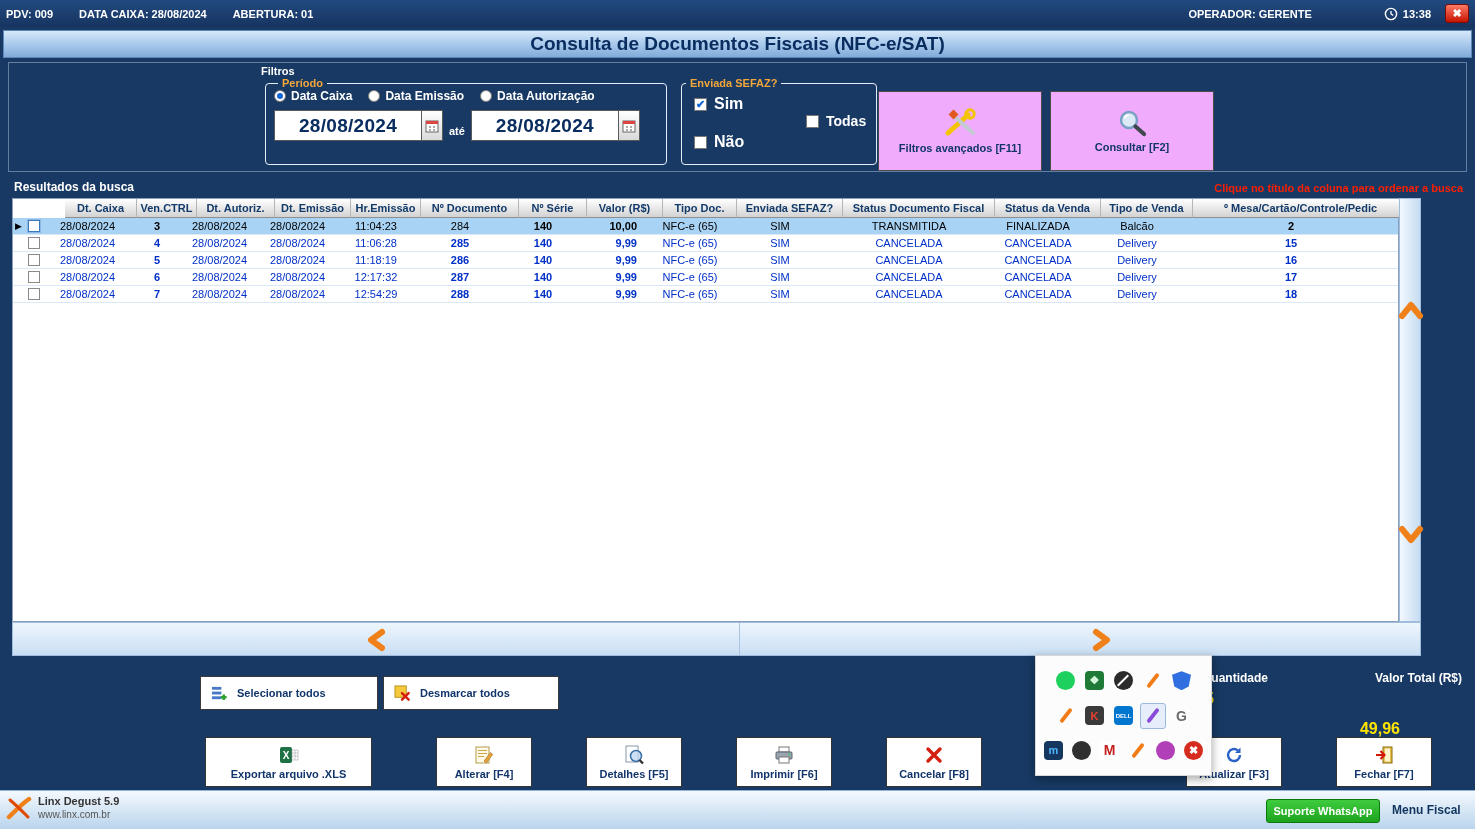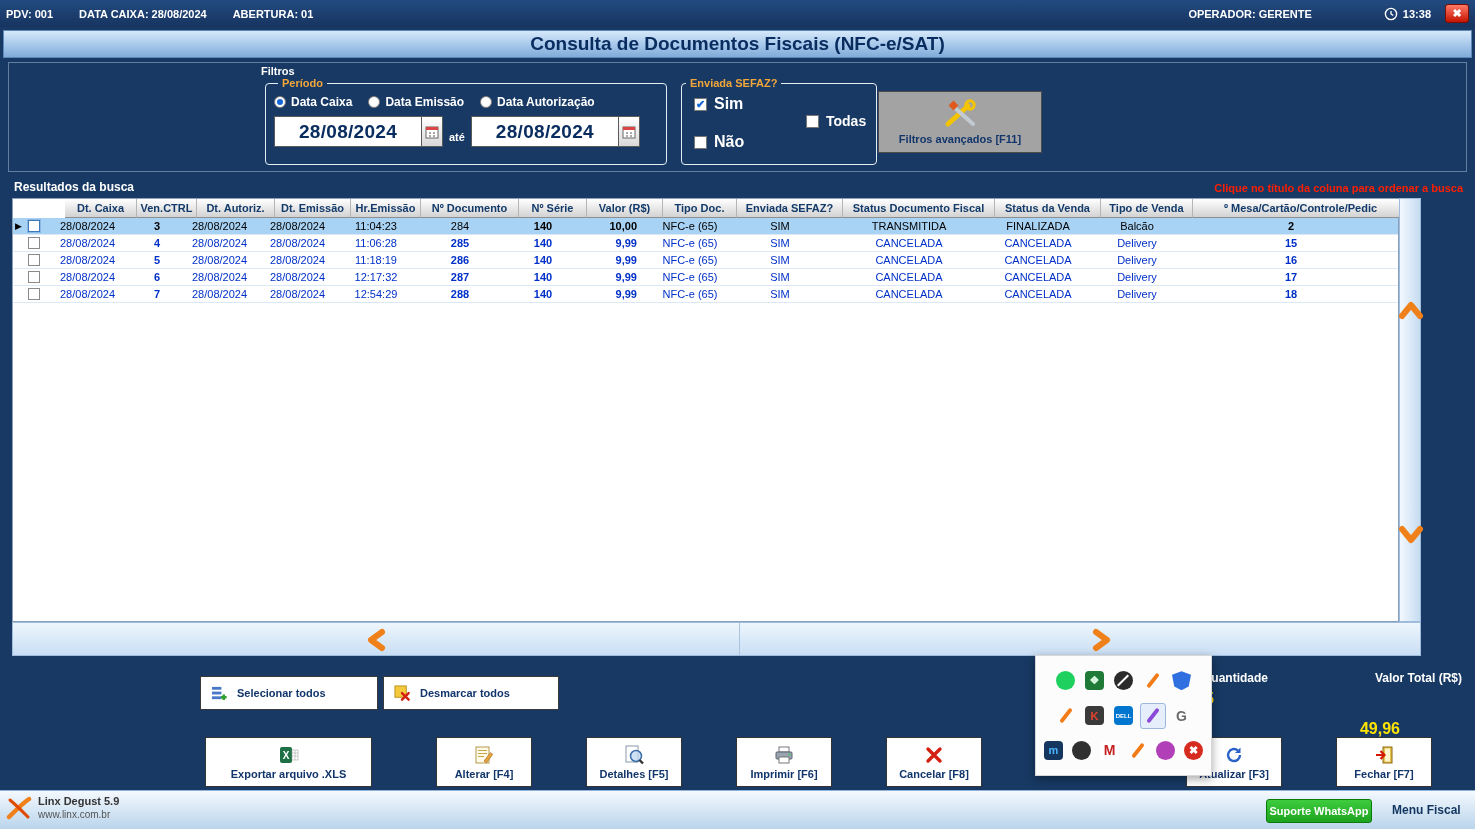--- a/index.html
+++ b/index.html
@@ -21,38 +21,38 @@
     background:linear-gradient(180deg,#d6e8fa 0%,#a5c7ea 55%,#82abd9 100%);
     border:1px solid #5d87b8;color:#0a2d60;font-weight:bold;font-size:19px;
     display:flex;align-items:center;justify-content:center;}
 
   
   .filters-panel{position:absolute;left:8px;top:62px;width:1459px;height:110px;border:1px solid rgba(190,210,235,.45);}
   .filters-label{position:absolute;left:252px;top:2px;color:#fff;font-weight:bold;font-size:11px;}
   fieldset{position:absolute;border:1px solid #e4ecf6;border-radius:4px;background:transparent;}
   legend{color:#f2a63a;font-weight:bold;font-size:11px;padding:0 4px;margin-left:4px;}
   .fs-periodo{left:256px;top:14px;width:402px;height:88px;padding:0 8px;}
-  .radio-row{display:flex;gap:16px;align-items:center;margin-top:6px;}
+  .radio-row{display:flex;gap:16px;align-items:center;margin-top:0;}
   .radio{display:flex;gap:5px;align-items:center;color:#fff;font-weight:bold;font-size:12px;cursor:pointer;white-space:nowrap;}
   .rb{width:12px;height:12px;border-radius:50%;background:#fff;border:1px solid #7a7a7a;position:relative;flex:0 0 auto;}
   .radio.on .rb::after{content:"";position:absolute;left:2px;top:2px;width:6px;height:6px;border-radius:50%;background:#1566d6;}
   .dates-row{display:flex;align-items:flex-end;margin-top:7px;}
   .date-box{display:flex;}
   .date-input{width:148px;height:31px;background:#fff;border:1px solid #5a5a5a;color:#0a2d60;font-weight:bold;font-size:19px;
     display:flex;align-items:center;justify-content:center;letter-spacing:.3px;}
   .cal-btn{width:21px;height:31px;background:linear-gradient(#ffffff,#d9d9d9);border:1px solid #5a5a5a;border-left:none;
     display:flex;align-items:center;justify-content:center;cursor:pointer;}
   .ate{color:#fff;font-weight:bold;font-size:11px;margin:0 6px 4px;}
   .fs-sefaz{left:672px;top:14px;width:196px;height:88px;}
   .chk{position:absolute;display:flex;gap:7px;align-items:center;color:#fff;font-weight:bold;cursor:pointer;}
   .cbx{width:13px;height:13px;background:#fff;border:1px solid #777;font-size:11px;line-height:11px;text-align:center;color:#1566d6;font-weight:bold;flex:0 0 auto;}
   .chk-sim{left:12px;top:6px;font-size:16px;}
   .chk-todas{left:92px;top:24px;font-size:14px;padding-left:32px;}
   .chk-nao{left:12px;top:44px;font-size:16px;}
-  .btn-big{position:absolute;top:28px;height:62px;background:#a3a3a3;border:1px solid #4c4c4c;
+  .btn-big{position:absolute;top:28px;height:80px;background:#f0abfc;border:1px solid #4c4c4c;
     display:flex;flex-direction:column;align-items:center;justify-content:center;gap:4px;
     color:#12366b;font-weight:bold;font-size:11px;cursor:pointer;}
   .btn-adv{left:869px;width:164px;}
   .btn-consult{left:1041px;width:164px;}
 
   
   .results-title{position:absolute;left:14px;top:180px;color:#fff;font-weight:bold;font-size:12px;}
   .sort-hint{position:absolute;right:12px;top:182px;color:#ff1e00;font-weight:bold;font-size:11px;}
 
   
@@ -104,21 +104,21 @@
   .ab5{left:1186px;width:96px;}
   .ab6{left:1336px;width:96px;}
 
   
   .statusbar{position:absolute;left:0;bottom:0;width:100%;height:39px;
     background:linear-gradient(180deg,#f4f9fe,#b9d4ec);border-top:1px solid #8fb2d8;}
   .brand{position:absolute;left:6px;top:4px;display:flex;align-items:center;gap:6px;}
   .brand-text{display:flex;flex-direction:column;line-height:1.25;}
   .brand-app{color:#333;font-size:11px;font-weight:bold;}
   .brand-url{color:#555;font-size:10px;}
-  .wa-btn{position:absolute;left:1266px;top:8px;width:106px;height:24px;background:linear-gradient(180deg,#3ecc3e,#1da31d);
+  .wa-btn{position:absolute;left:1266px;top:8px;width:114px;height:24px;background:linear-gradient(180deg,#3ecc3e,#1da31d);
     border:1px solid #0a7a0a;border-radius:3px;color:#fff;font-weight:bold;font-size:11px;
     display:flex;align-items:center;justify-content:center;cursor:pointer;}
   .menu-fiscal{position:absolute;left:1392px;top:12px;color:#12355f;font-weight:bold;font-size:12px;cursor:pointer;}
 
   
   .tray{position:absolute;left:1035px;top:655px;width:177px;height:121px;background:#fcfcfc;border:1px solid #d8d8d8;
     box-shadow:0 3px 9px rgba(0,0,0,.35);z-index:50;display:flex;flex-direction:column;justify-content:space-evenly;padding:3px 5px;}
   .tray-row{display:flex;justify-content:center;gap:3px;}
   .tray-cell{width:26px;height:26px;display:flex;align-items:center;justify-content:center;border-radius:3px;cursor:pointer;}
   .tray-cell.tsel{background:#e6eefb;border:1px solid #9cb8dc;}
@@ -128,21 +128,21 @@
   .ti.shield{clip-path:polygon(50% 0,100% 18%,88% 80%,50% 100%,12% 80%,0 18%);}
   .bar{width:4px;height:17px;border-radius:2px;transform:rotate(38deg);}
   .blockbar{position:absolute;left:8px;top:2px;width:2px;height:15px;background:#fff;transform:rotate(45deg);}
 </style>
 </head>
 <body>
 
 <div id="screen">
 
   <div class="topbar">
-    <span class="seg">PDV: 001</span>
+    <span class="seg">PDV: 009</span>
     <span class="seg">DATA CAIXA: 28/08/2024</span>
     <span class="seg">ABERTURA: 01</span>
     <span class="op">OPERADOR: GERENTE</span>
     <span class="timebox">
       <svg width="14" height="14" viewBox="0 0 14 14">
           <circle cx="7" cy="7" r="5.6" fill="none" stroke="#fff" stroke-width="1.4"></circle>
           <path d="M7 4v3l2.2 1.4" stroke="#fff" stroke-width="1.3" fill="none"></path>
         </svg>
       <span>13:38</span>
     </span>
@@ -214,20 +214,28 @@
     <div class="btn-big btn-adv">
       <svg width="38" height="30" viewBox="0 0 38 30">
         <path d="M7 25 L27 7" stroke="#f5c400" stroke-width="5" stroke-linecap="round"></path>
         <circle cx="29" cy="6" r="4.2" fill="none" stroke="#f5c400" stroke-width="3"></circle>
         <path d="M32 25 L14 9" stroke="#c2cad2" stroke-width="4" stroke-linecap="round"></path>
         <rect x="9" y="3" width="7" height="7" fill="#e05a20" transform="rotate(45 12.5 6.5)"></rect>
       </svg>
       <span>Filtros avançados [F11]</span>
     </div>
 
+    <div class="btn-big btn-consult">
+      <svg width="32" height="28" viewBox="0 0 32 28">
+        <circle cx="13" cy="11" r="8" fill="#dceaf6" stroke="#7aa0c4" stroke-width="2.5"></circle>
+        <path d="M8.5 9 a5.5 5.5 0 0 1 4 -3" stroke="#fff" stroke-width="2" fill="none"></path>
+        <line x1="19.5" y1="17.5" x2="28" y2="25" stroke="#40484f" stroke-width="4.2" stroke-linecap="round"></line>
+      </svg>
+      <span>Consultar [F2]</span>
+    </div>
   </div>
 
   <div class="results-title">Resultados da busca</div>
   <div class="sort-hint">Clique no título da coluna para ordenar a busca</div>
 
   <div class="grid">
     <div class="ghead" id="ghead">
         <div class="th" style="width: 52px; margin-top: 25px;">Sel.</div>
         <div class="th" style="width: 72px;">Dt. Caixa</div>
         <div class="th" style="width: 60px;">Ven.CTRL</div>

